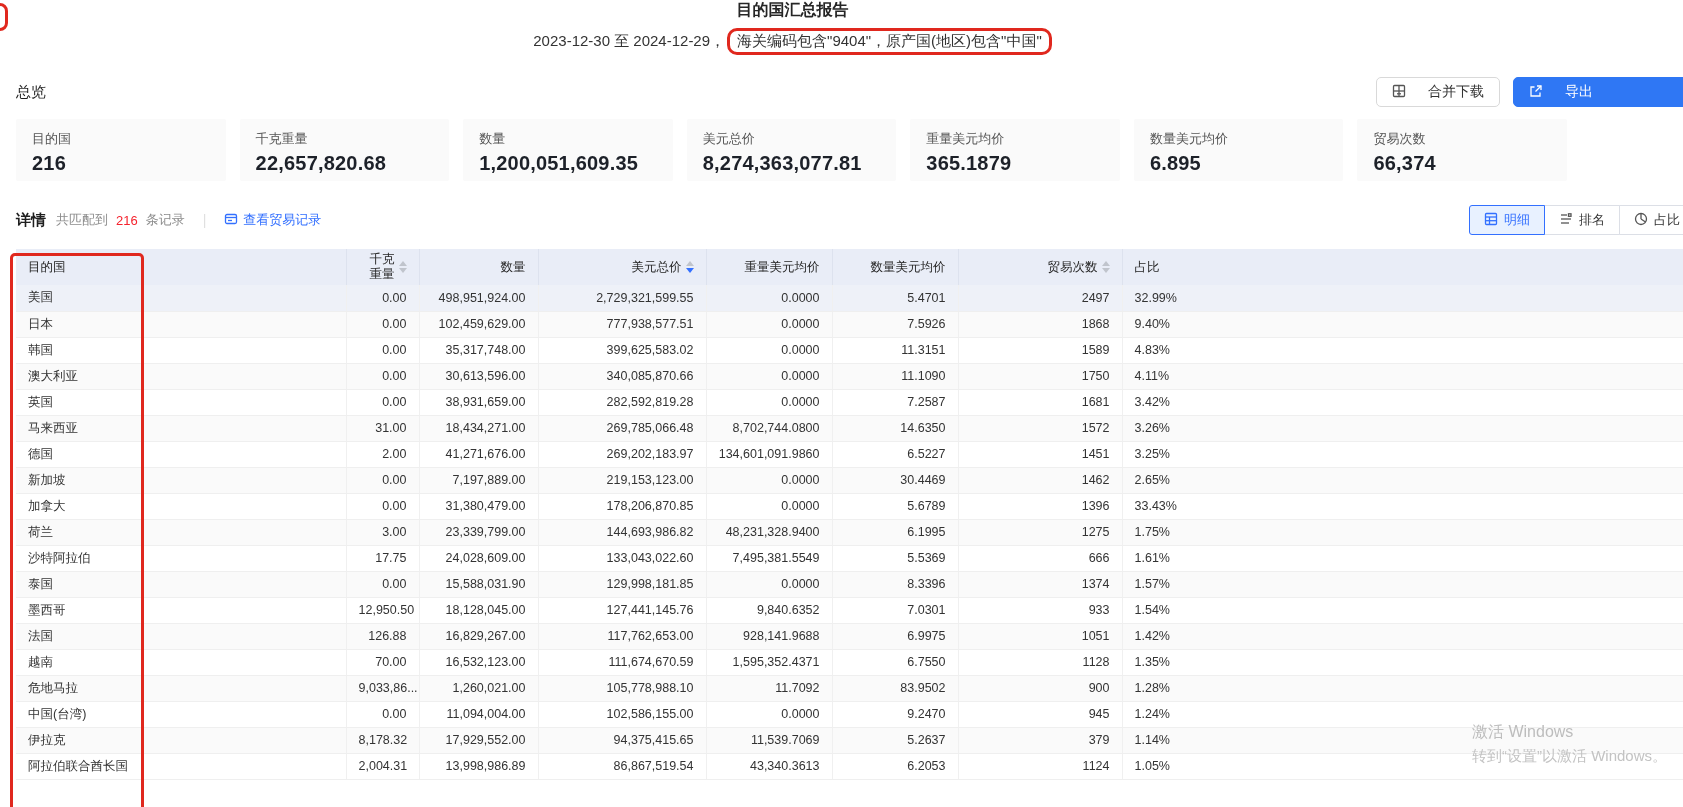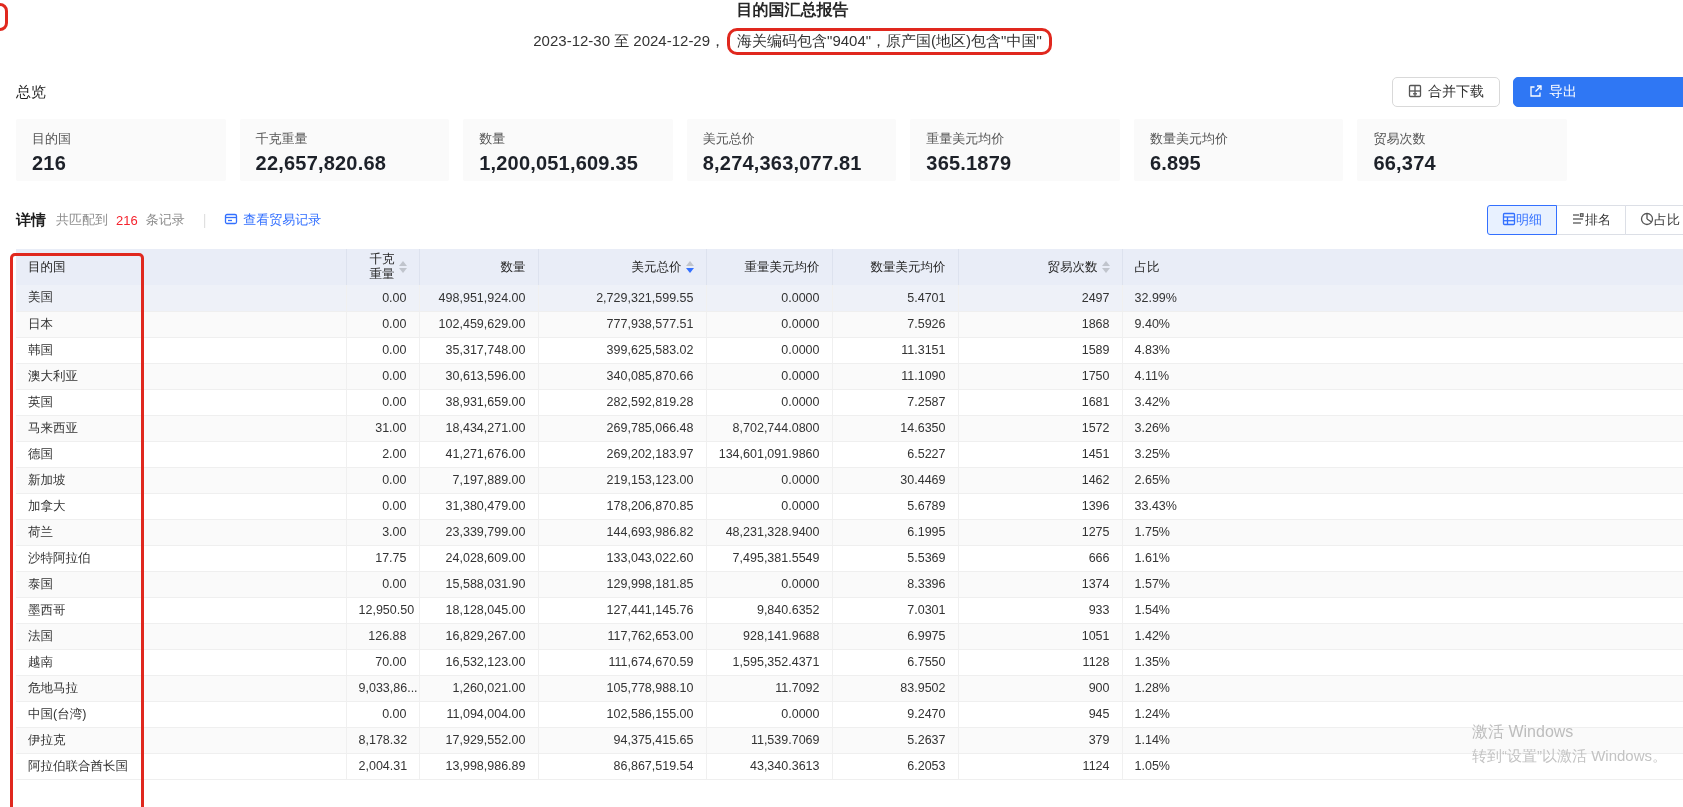--- a/index.html
+++ b/index.html
@@ -14,42 +14,42 @@
   .red-inline-box { display:inline-block; border:3px solid #e0281e; border-radius:10px;
     padding:1px 7px; margin-left:2px; }
   .corner-red-mark { position:absolute; left:-9px; top:3px; width:17px; height:28px;
     border:3px solid #e0281e; border-radius:8px; }
 
   
   .overview-bar { display:flex; align-items:center; justify-content:space-between;
     margin:22px 0 0 16px; height:30px; }
   .section-title { font-size:15px; font-weight:normal; color:#1f1f1f; }
   .overview-actions { display:flex; gap:13px; position:relative; right:-10px; }
-  .btn { display:inline-flex; align-items:center; gap:6px; height:30px; padding:0 15px;
+  .btn { display:inline-flex; align-items:center; gap:22px; height:30px; padding:0 15px;
     font-size:14px; border-radius:5px; cursor:pointer; white-space:nowrap; }
   .btn-plain { background:#fff; border:1px solid #d9d9d9; color:#333; }
   .btn-primary { background:#2f77f4; border:1px solid #2f77f4; color:#fff; width:180px; }
 
   
   .cards { display:flex; gap:14px; margin:12px 16px 0 16px; width:1551px; }
   .card { flex:1; background:#fafafa; border-radius:2px; padding:11px 16px; height:62px; }
   .card-label { font-size:13px; color:#555; }
   .card-value { margin-top:4px; font-size:20px; font-weight:bold; color:#1d2129; letter-spacing:.2px;}
 
   
   .detail-bar { display:flex; align-items:center; justify-content:space-between;
     margin:24px 0 0 16px; height:30px; }
   .detail-left { display:flex; align-items:center; gap:8px; font-size:13px; color:#8c8c8c; }
   .detail-title { font-size:15px; font-weight:bold; color:#1f1f1f; margin-right:2px; }
   .red-count { color:#f5222d; }
   .v-divider { color:#e0e0e0; margin:0 10px; font-size:14px; }
   .link { display:inline-flex; align-items:center; gap:5px; color:#3370ff; font-size:13px;
     cursor:pointer; text-decoration:none; }
   .view-switch { display:flex; position:relative; right:-12px; }
-  .view-btn { display:inline-flex; align-items:center; height:30px; padding:0 14px;
+  .view-btn { display:inline-flex; align-items:center; gap:6px; height:30px; padding:0 14px;
     background:#fff; border:1px solid #dcdfe6; color:#333; font-size:13px; cursor:pointer;
     margin-left:-1px; white-space:nowrap; }
   .view-btn:first-child { border-radius:3px 0 0 3px; margin-left:0; }
   .view-btn:last-child { border-radius:0 3px 3px 0; }
   .view-btn.active { background:#e8f1ff; border-color:#3370ff; color:#3370ff; z-index:2; }
 
   
   .table-wrap { position:relative; margin:14px 0 0 16px; }
   table { width:1667px; border-collapse:collapse; table-layout:fixed; font-size:12.5px; }
   col.c0{width:330px} col.c1{width:73px} col.c2{width:119px} col.c3{width:168px}

